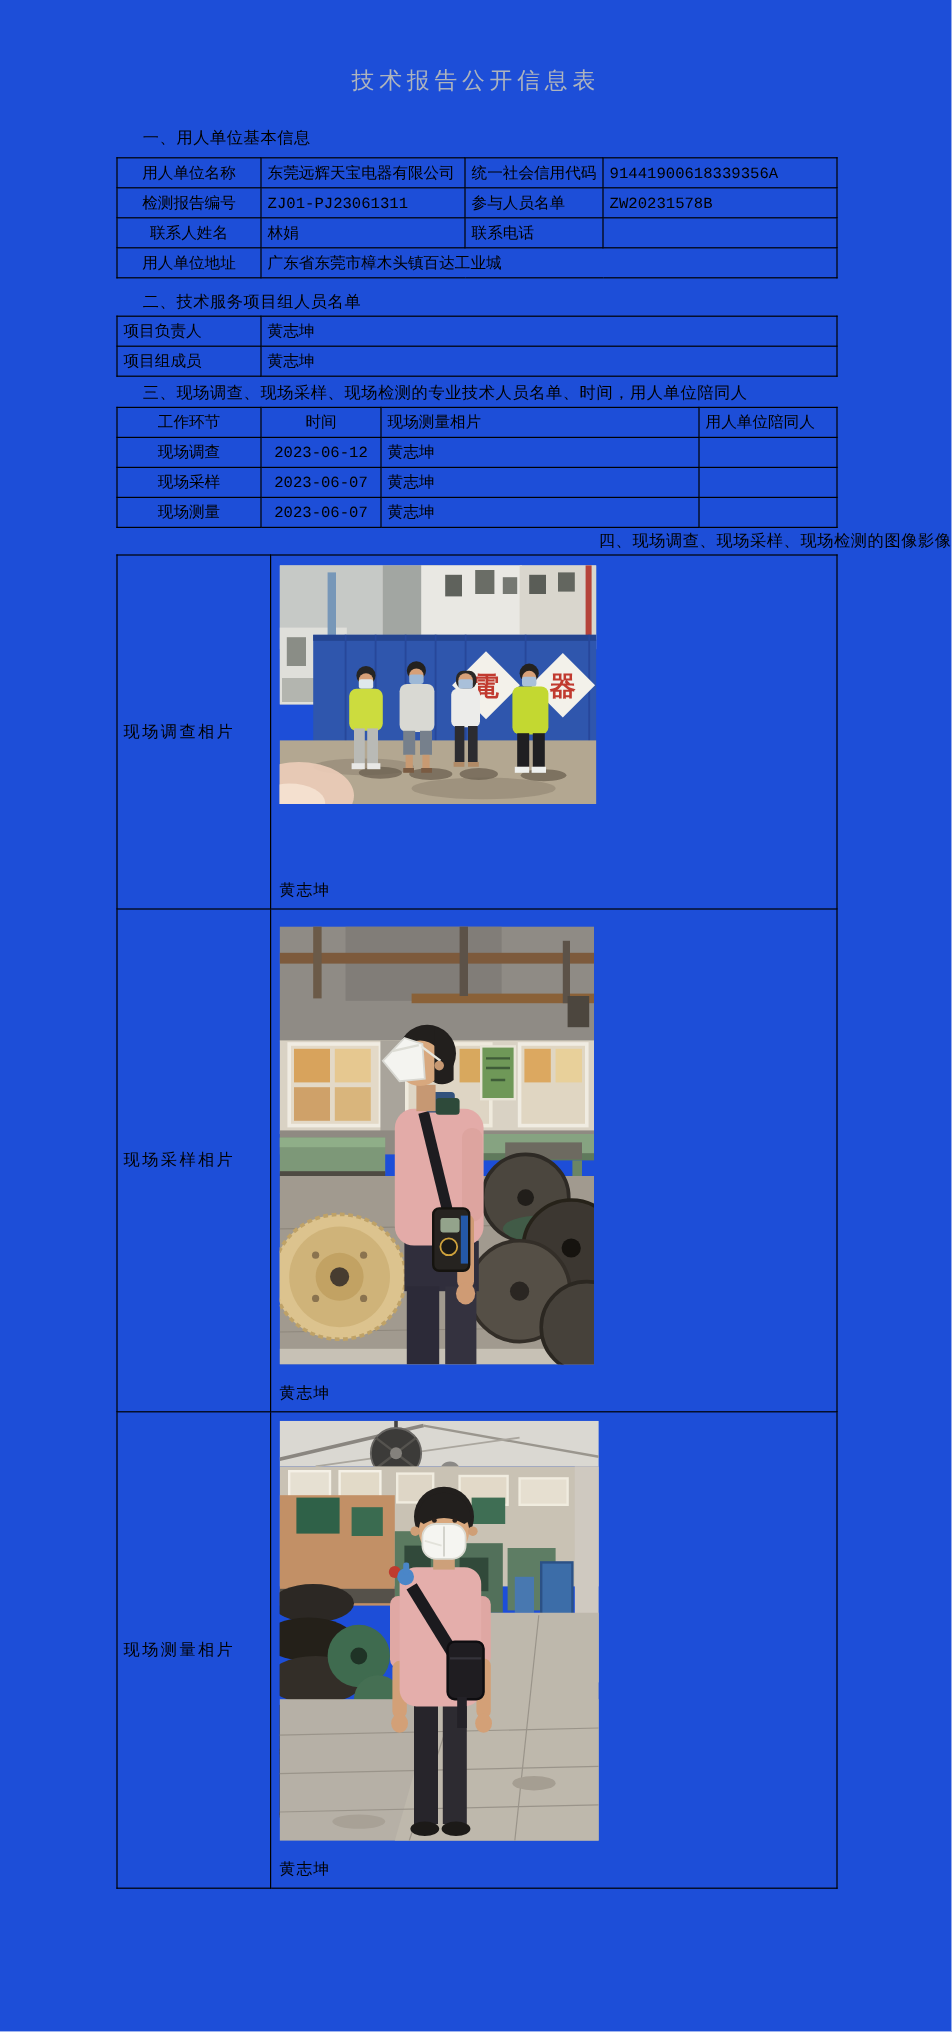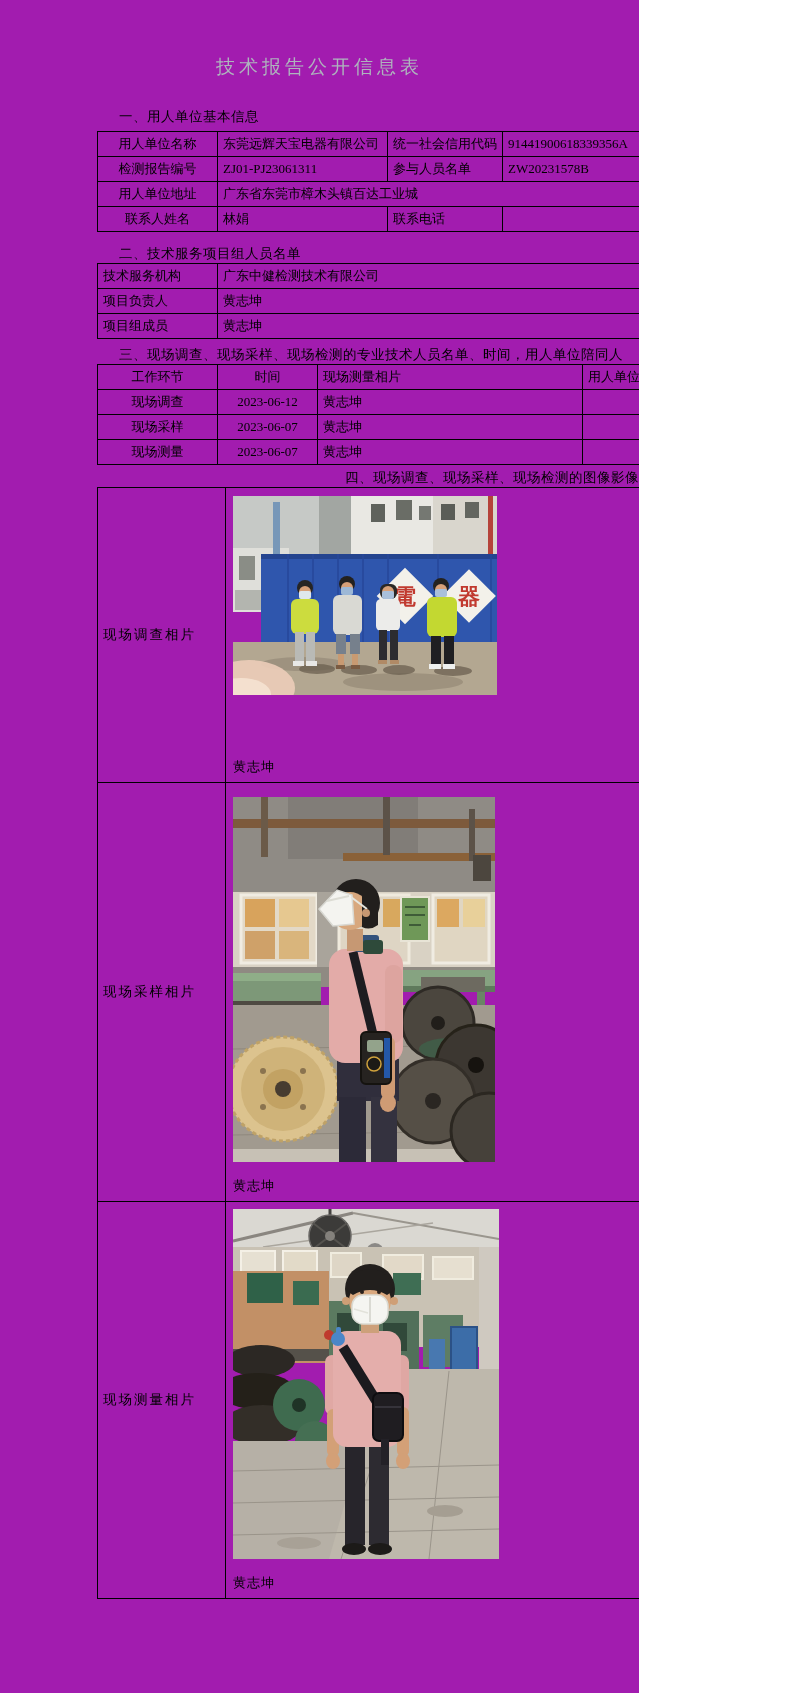--- a/index.html
+++ b/index.html
@@ -1,17 +1,17 @@
 <!DOCTYPE html>
 <html><head>
 <meta charset="utf-8">
 <style>
   html,body{margin:0;padding:0;background:#ffffff;}
-  .page{position:relative;width:639px;height:1693px;background:#a21caf;overflow:hidden;
-        font-family:Liberation Serif, serif;color:#000;}
+  .page{position:relative;width:793px;height:1693px;background:#1d4ed8;overflow:hidden;
+        font-family:Liberation Mono, monospace;color:#000;}
   .doc-title{padding-top:54px;text-align:center;font-size:19px;letter-spacing:4px;color:#aeb4bd;}
   .sec-h{margin-left:119px;font-size:13.5px;letter-spacing:0.5px;line-height:17px;}
   .h1{margin-top:28px;}
   .h2{margin-top:13px;}
   .h3{margin-top:7px;}
   .h4{margin-top:4px;text-align:right;}
   table{border-collapse:collapse;table-layout:fixed;margin-left:97px;width:600px;}
   td{border:1px solid #000;height:24px;font-size:13px;padding:0 5px;white-space:nowrap;overflow:hidden;}
   .tc{text-align:center;}
   .mt6{margin-top:6px;}
@@ -53,44 +53,40 @@
         <td>统一社会信用代码</td>
         <td>91441900618339356A</td>
       </tr>
       <tr>
         <td class="tc">检测报告编号</td>
         <td>ZJ01-PJ23061311</td>
         <td>参与人员名单</td>
         <td>ZW20231578B</td>
       </tr>
       <tr>
-        <td class="tc">用人单位地址</td>
-        <td colspan="3">广东省东莞市樟木头镇百达工业城</td>
-      </tr>
-      <tr>
         <td class="tc">联系人姓名</td>
         <td>林娟</td>
         <td>联系电话</td>
         <td></td>
+      </tr>
+      <tr>
+        <td class="tc">用人单位地址</td>
+        <td colspan="3">广东省东莞市樟木头镇百达工业城</td>
       </tr>
     </tbody>
   </table>
 
   <div class="sec-h h2">二、技术服务项目组人员名单</div>
 
   <table class="mt1">
     <colgroup>
         <col style="width:120px">
         <col style="width:480px">
       </colgroup>
     <tbody>
-      <tr>
-        <td>技术服务机构</td>
-        <td>广东中健检测技术有限公司</td>
-      </tr>
       <tr>
         <td>项目负责人</td>
         <td>黄志坤</td>
       </tr>
       <tr>
         <td>项目组成员</td>
         <td>黄志坤</td>
       </tr>
     </tbody>
   </table>

